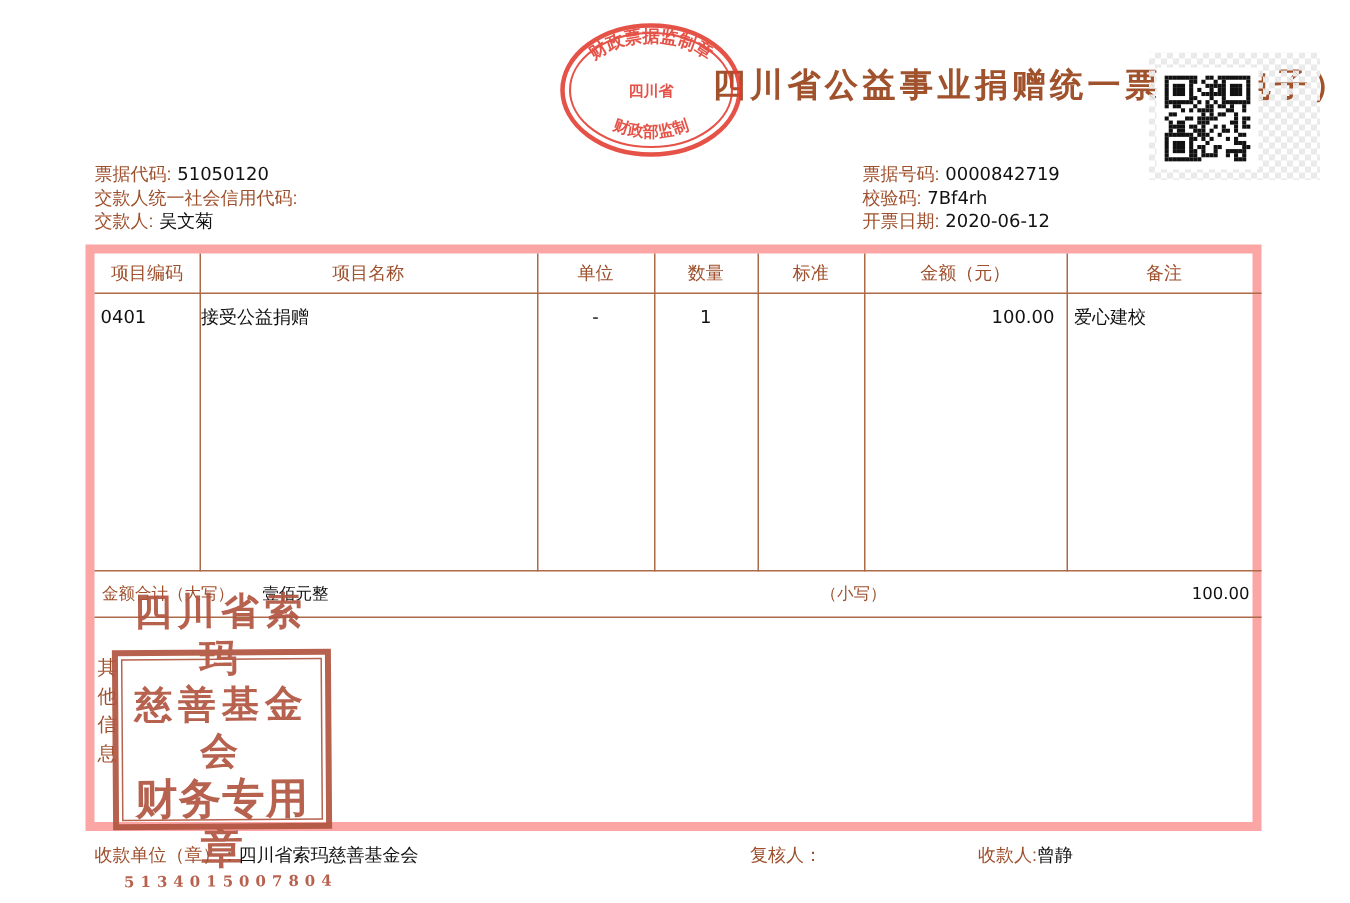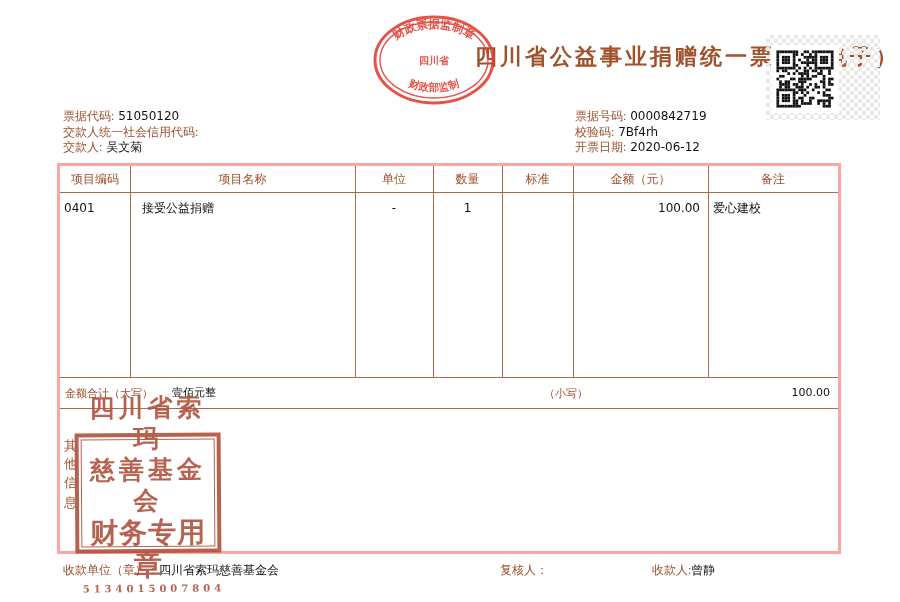--- a/index.html
+++ b/index.html
@@ -21,24 +21,24 @@
     position:absolute; left:766px; top:35px; width:114px; height:85px;
     background-image:
       linear-gradient(45deg,#e9e9e9 25%,transparent 25%,transparent 75%,#e9e9e9 75%),
       linear-gradient(45deg,#e9e9e9 25%,transparent 25%,transparent 75%,#e9e9e9 75%);
     background-size:8px 8px; background-position:0 0,4px 4px;
   }
   .qr-code { position:absolute; left:5px; top:10px; width:68px; height:68px; background:#fff; }
   
   .meta { position:absolute; top:109px; font-size:12px; line-height:15.5px; white-space:nowrap; }
   .meta.left { left:63px; } .meta.right { left:575px; }
-  .lbl { color:#9e4f2c; font-family:Liberation Serif, serif;text-align:right; }
+  .lbl { color:#9e4f2c; font-family:Liberation Sans, sans-serif;text-align:right; }
   .val { color:#111; font-family:"DejaVu Sans", sans-serif; }
   
-  .box { position:absolute; left:57px; top:163px; width:784px; height:391px; border:3px solid #fca5a5; }
+  .box { position:absolute; left:57px; top:163px; width:784px; height:391px; border:6px solid #fca5a5; }
   .hline { position:absolute; left:0; width:778px; height:1px; background:#ad6a48; }
   .vline { position:absolute; top:0; width:1px; height:211px; background:#ad6a48; }
   .th { position:absolute; top:0; height:26px; line-height:26px; text-align:center;
         font-size:12px; color:#9e4f2c; font-family:"DejaVu Serif", serif; }
   .td { position:absolute; top:33px; height:18px; line-height:18px; font-size:12px; color:#111; }
   .total-row { position:absolute; left:0; top:212px; width:778px; height:30px; line-height:30px; font-size:11px; }
   
   .vertical-info {
     position:absolute; left:62px; top:428px; color:#9e4f2c;
     font-family:"DejaVu Serif", serif; font-size:13px;
@@ -346,21 +346,21 @@
     <div class="th" style="left:0;width:70px">项目编码</div>
     <div class="th" style="left:70px;width:225px">项目名称</div>
     <div class="th" style="left:295px;width:78px">单位</div>
     <div class="th" style="left:373px;width:69px">数量</div>
     <div class="th" style="left:442px;width:71px">标准</div>
     <div class="th" style="left:513px;width:135px">金额（元）</div>
     <div class="th" style="left:648px;width:130px">备注</div>
 
     <div>
       <div class="td" style="left:4px;width:64px">0401</div>
-      <div class="td" style="left:82px;width:215px">接受公益捐赠</div>
+      <div class="td" style="left:71px;width:215px">接受公益捐赠</div>
       <div class="td" style="left:295px;width:78px;text-align:center">-</div>
       <div class="td" style="left:373px;width:69px;text-align:center">1</div>
       <div class="td" style="left:442px;width:71px;text-align:center"></div>
       <div class="td" style="left:513px;width:127px;text-align:right">100.00</div>
       <div class="td" style="left:653px;width:122px">爱心建校</div>
     </div>
 
     <div class="total-row">
       <span class="lbl" style="position:absolute;left:5px">金额合计（大写）</span>
       <span class="val" style="position:absolute;left:112px">壹佰元整</span>

